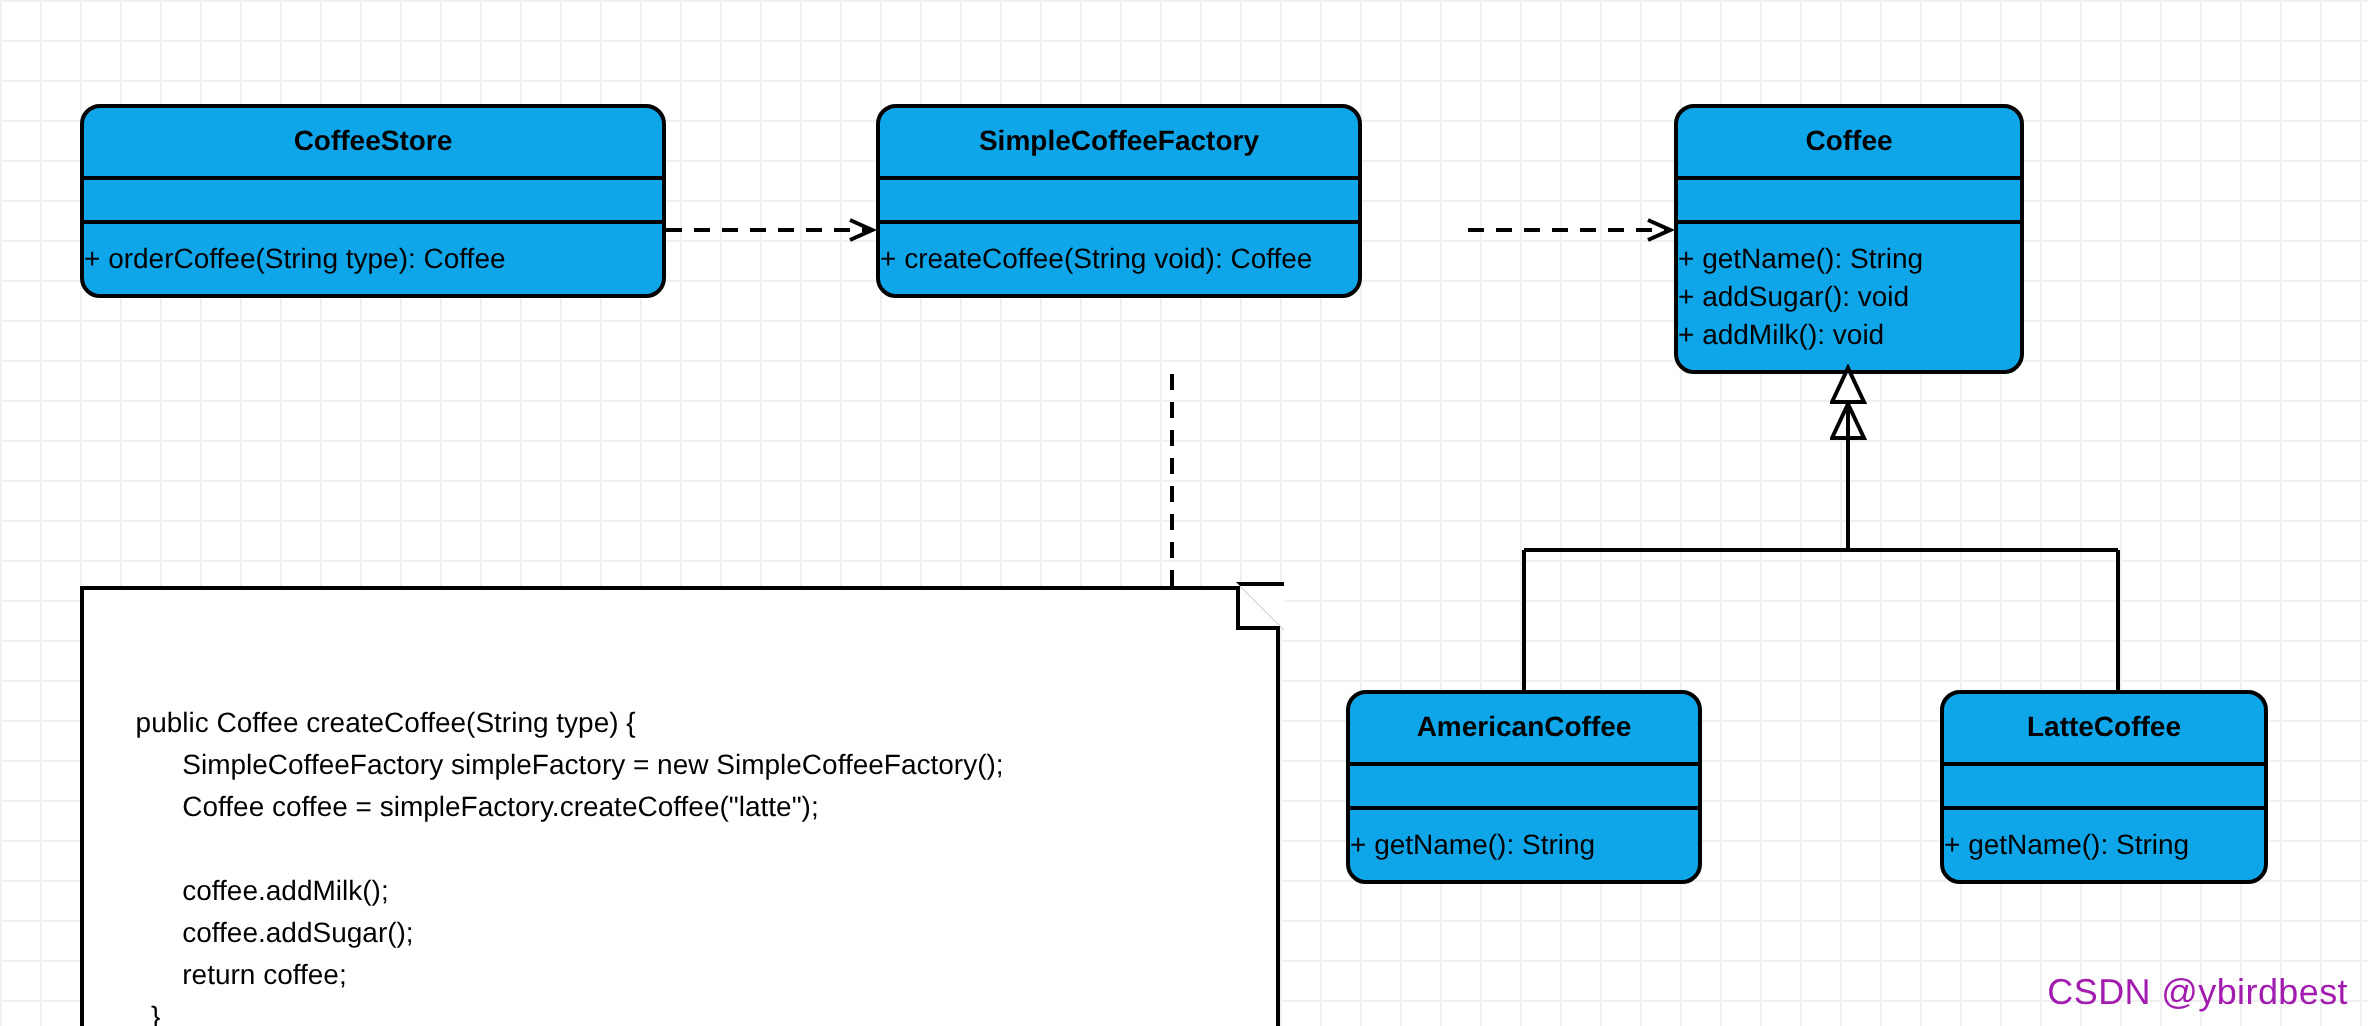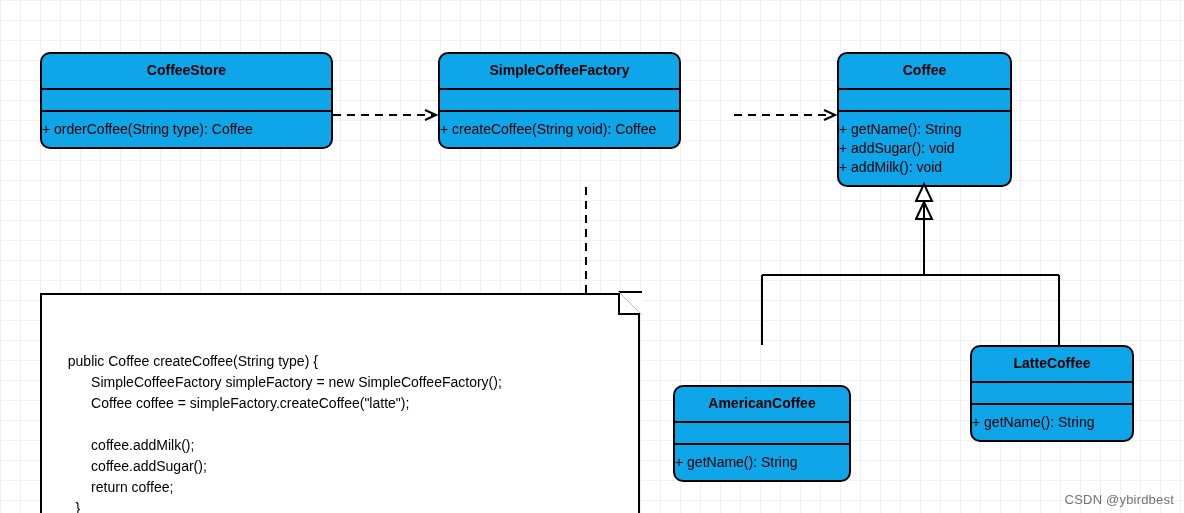--- a/index.html
+++ b/index.html
@@ -81,22 +81,22 @@
     top:-2px; left:-2px;
     width:0;height:0;
     border-top:24px solid #000;
     border-left:24px solid transparent;
   }
 
   .watermark {
     position: absolute;
     right: 10px;
     bottom: 6px;
-    color: #737373;
-    font-size: 13px;
+    color: #a21caf;
+    font-size: 18px;
     font-family: Arial, sans-serif;
     letter-spacing: .2px;
     pointer-events: none;
   }
 
   svg.arrows {
     position: absolute;
     top:0; left:0;
     width: 1184px;
     height: 513px;
@@ -119,21 +119,21 @@
 </div>
 
 <div class="uml-class" style="left:837px; top:52px; width:175px;justify-content:center;">
   <div class="uml-title">Coffee</div>
   <div class="uml-attrs empty"></div>
   <div class="uml-ops">+ getName(): String
 + addSugar(): void
 + addMilk(): void</div>
 </div>
 
-<div class="uml-class" style="left:673px; top:345px; width:178px;margin-top:40px;">
+<div class="uml-class" style="left:673px; top:345px; width:178px;">
   <div class="uml-title">AmericanCoffee</div>
   <div class="uml-attrs empty"></div>
   <div class="uml-ops">+ getName(): String</div>
 </div>
 
 <div class="uml-class" style="left:970px; top:345px; width:164px;">
   <div class="uml-title">LatteCoffee</div>
   <div class="uml-attrs empty"></div>
   <div class="uml-ops">+ getName(): String</div>
 </div>

